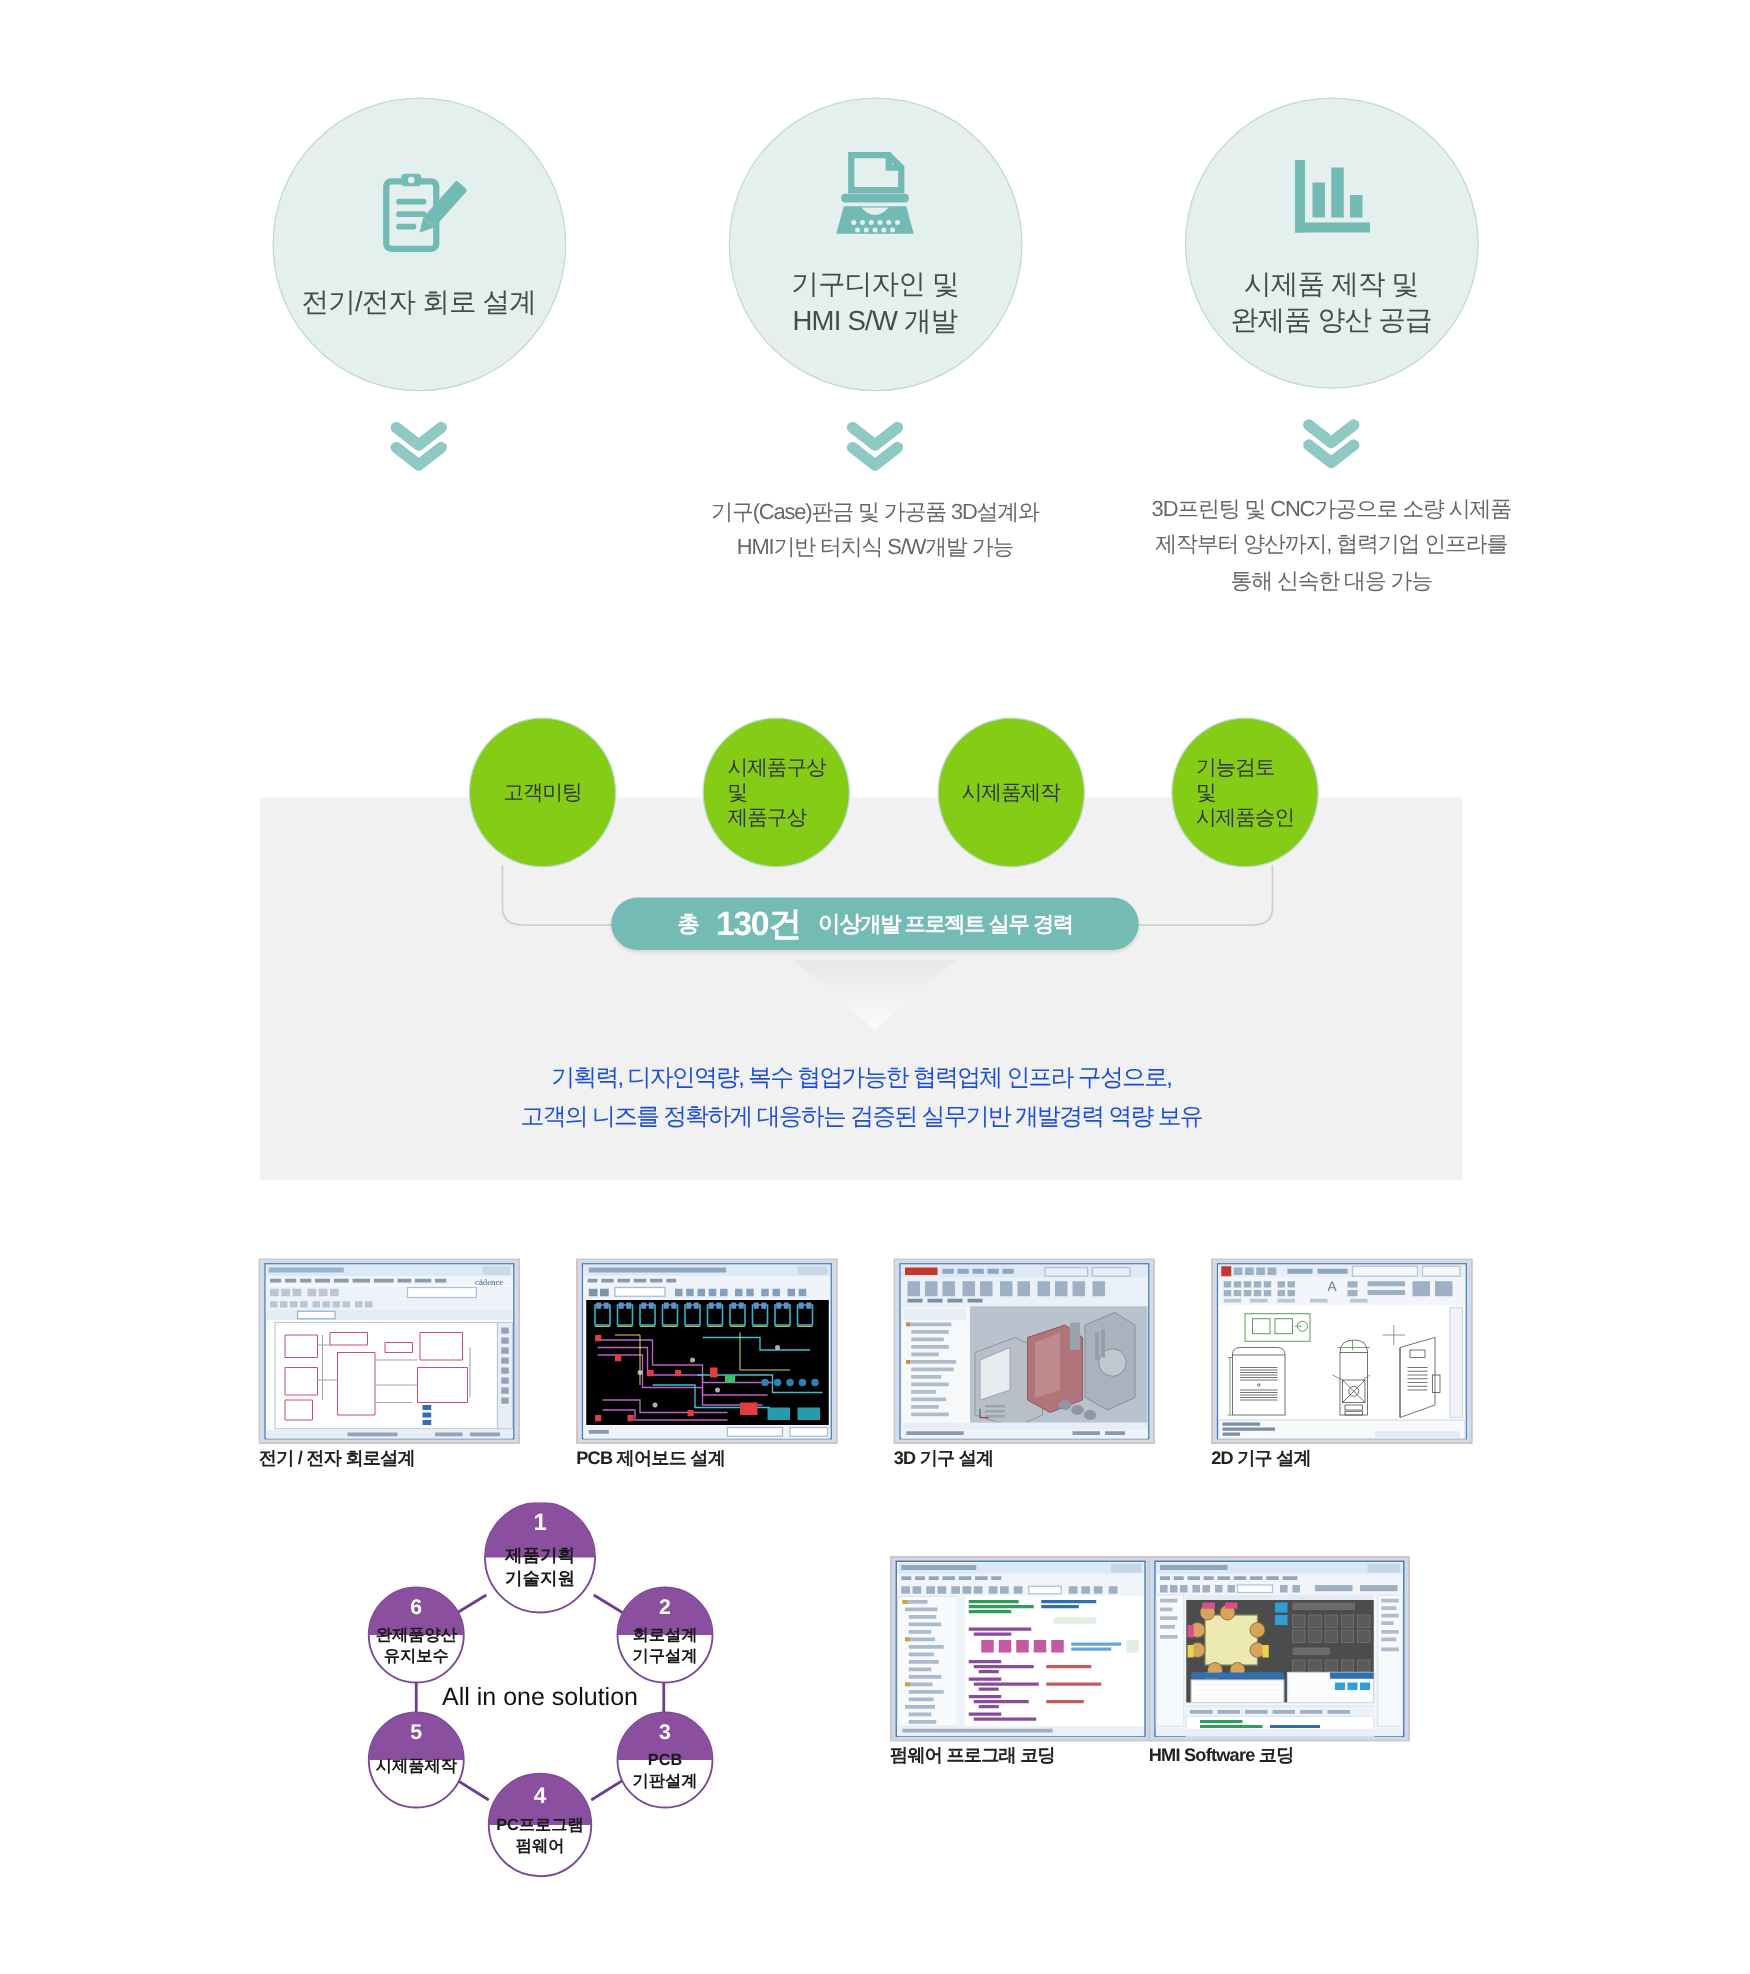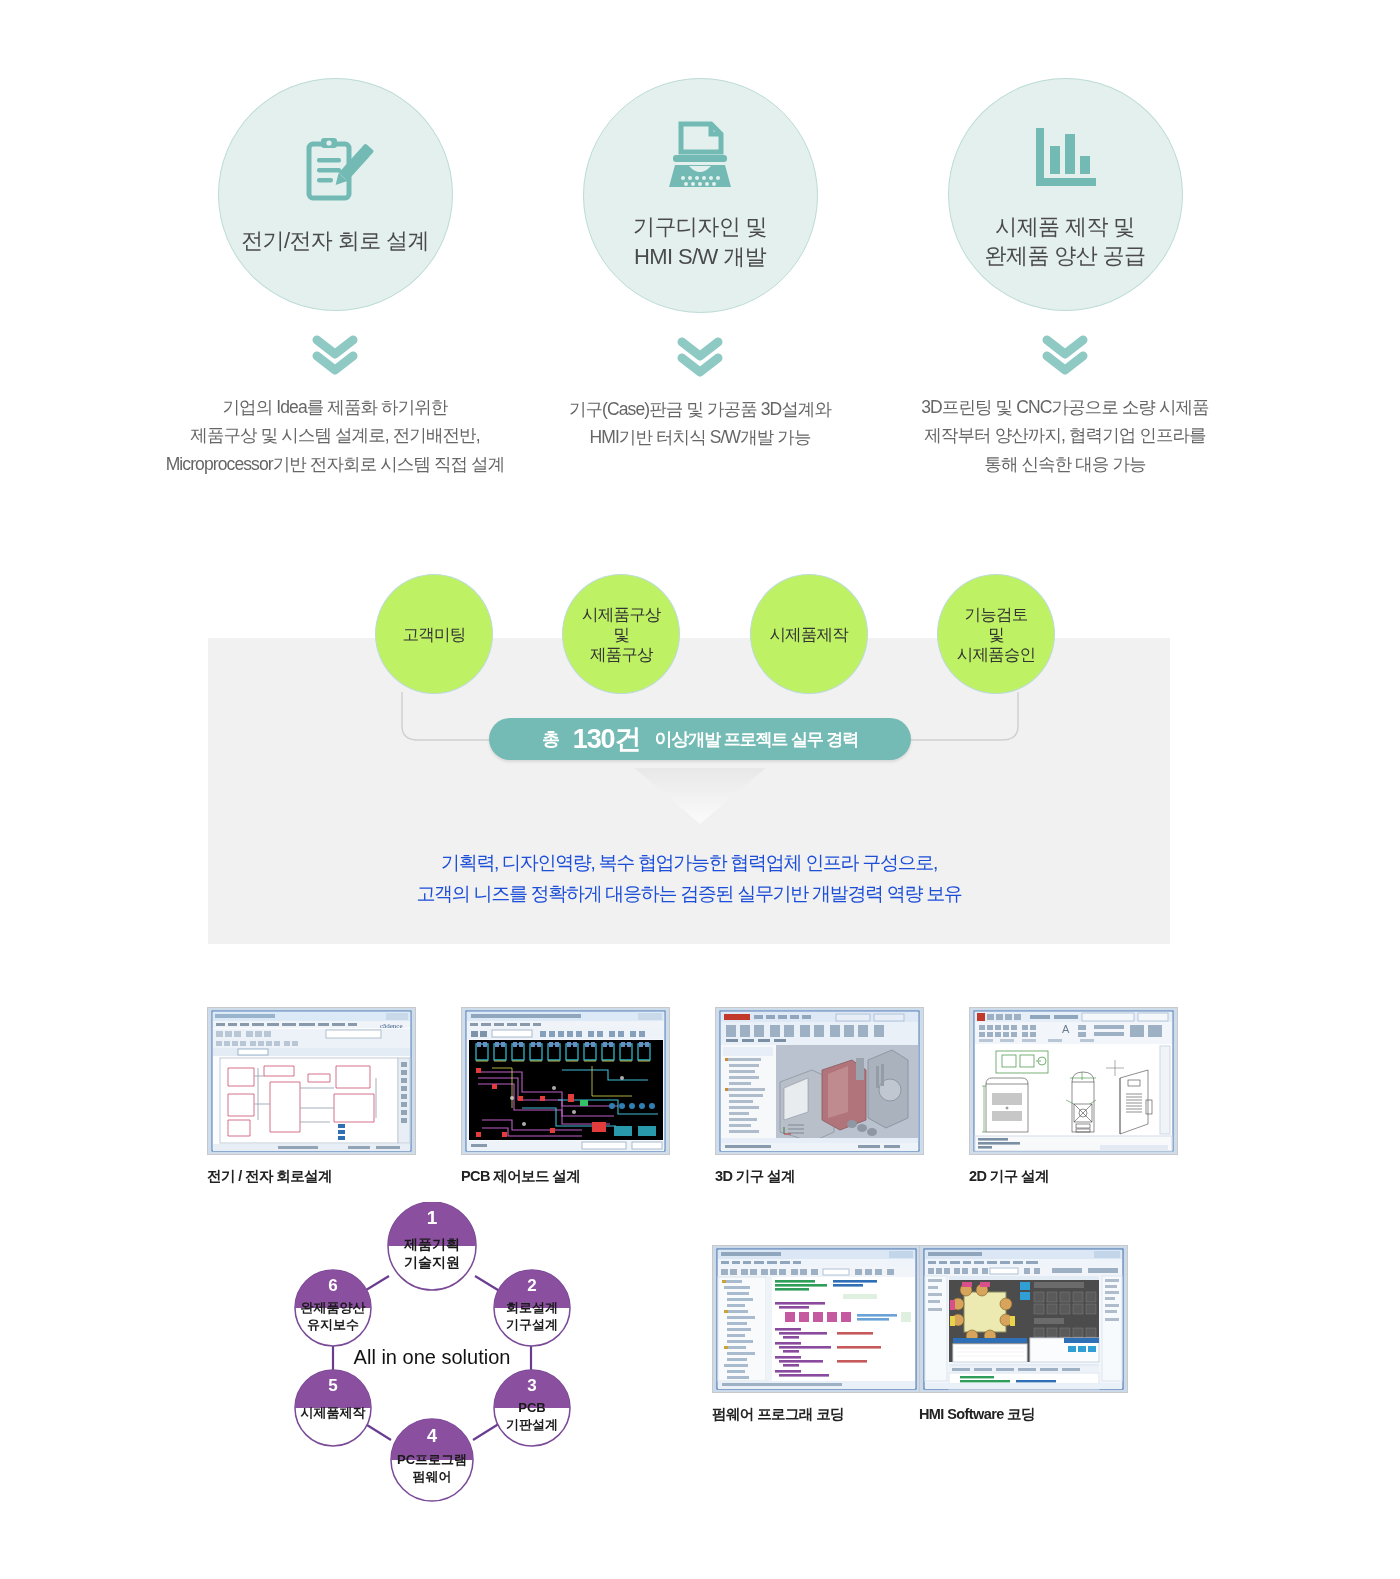--- a/index.html
+++ b/index.html
@@ -35,22 +35,22 @@
   }
   .svc:nth-child(1) .svc-desc{width:360px;}
   .svc:nth-child(3) .svc-desc{width:330px;}
 
   
   .band{position:absolute;left:208px;top:638px;width:962px;height:306px;background:#f1f1f1;}
   .proc-row{position:absolute;left:375px;top:570px;width:680px;height:128px;
             display:flex;justify-content:space-between;align-items:center;}
   .proc{
     width:118px;height:120px;border-radius:50%;
-    background:#bef264;border:1px solid #bcdbd6;
-    display:flex;align-items:center;justify-content:center;text-align:center;
+    background:#84cc16;border:1px solid #bcdbd6;
+    display:flex;align-items:center;justify-content:center;text-align:left;
     font-size:16.5px;color:#333;line-height:1.22;letter-spacing:-0.8px;
     box-sizing:border-box;white-space:pre-line;font-weight:400;
   }
   .bracket{position:absolute;left:400px;top:690px;width:620px;height:60px;}
   .badge{
     position:absolute;left:489px;top:718px;width:422px;height:42px;
     background:#75bbb5;border-radius:24px;
     display:flex;align-items:center;justify-content:center;
     color:#fff;letter-spacing:-1.1px;white-space:nowrap;
     box-shadow:0 2px 3px rgba(0,0,0,.10);
@@ -64,21 +64,21 @@
     position:absolute;left:208px;top:848px;width:962px;text-align:center;
     font-size:19px;line-height:1.62;color:#1d4ed8;letter-spacing:-1.3px;white-space:pre-line;
   }
 
   
   .thumbs{position:absolute;left:207px;top:1007px;width:965px;}
   .trow{display:flex;gap:47px;}
   .thumb{width:207px;}
   .shot{width:207px;height:146px;border:1px solid #c9c9c9;background:#fca5a5;overflow:hidden;position:relative;}
   .shot svg{display:block;width:100%;height:100%;}
-  .cap{margin-top:12px;font-size:14.5px;font-weight:bold;color:#222;letter-spacing:-0.6px;}
+  .cap{margin-top:2px;font-size:14.5px;font-weight:bold;color:#222;letter-spacing:-0.6px;}
 
   
   .row2{position:absolute;left:207px;top:1237px;width:965px;height:300px;}
   .cycle{position:absolute;left:60px;top:-35px;width:330px;height:300px;}
   .row2-thumbs{position:absolute;left:505px;top:8px;display:flex;}
 </style>
 </head>
 <body>
 
 <div class="stage">
@@ -105,23 +105,20 @@
           </svg>
         </div>
         <div class="svc-label">전기/전자 회로 설계</div>
       </div>
       <div class="chev">
         <svg width="48" height="42" viewBox="0 0 48 42">
           <polyline points="6,6 24,20 42,6" fill="none" stroke="#8fc9c4" stroke-width="9" stroke-linecap="round" stroke-linejoin="round"></polyline>
           <polyline points="6,22 24,36 42,22" fill="none" stroke="#8fc9c4" stroke-width="9" stroke-linecap="round" stroke-linejoin="round"></polyline>
         </svg>
       </div>
-      <div class="svc-desc">기업의 Idea를 제품화 하기위한
-제품구상 및 시스템 설계로, 전기배전반,
-Microprocessor기반 전자회로 시스템 직접 설계</div>
     </div>
 
     <div class="svc">
       <div class="svc-circle">
         <div class="svc-icon">
           <svg width="78" height="78" viewBox="0 0 78 78">
             <g fill="#73bab4">
               <path d="M20 4 h30 l10 10 v18 h-40 z" fill="none" stroke="#73bab4" stroke-width="5"></path>
               <path d="M50 4 v10 h10" fill="none" stroke="#73bab4" stroke-width="5"></path>
               <rect x="12" y="35" width="54" height="7" rx="3"></rect>

